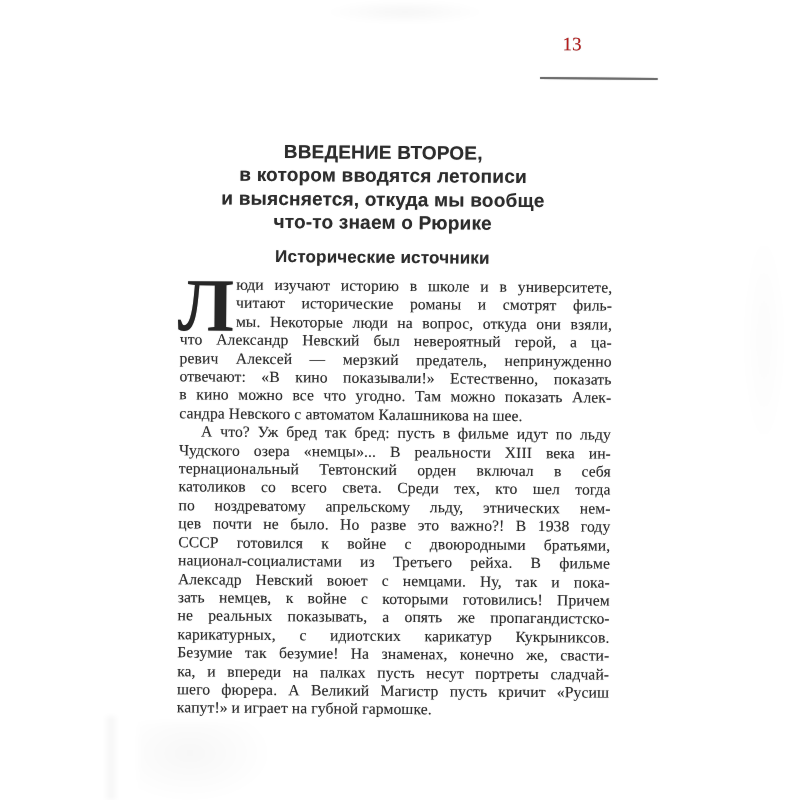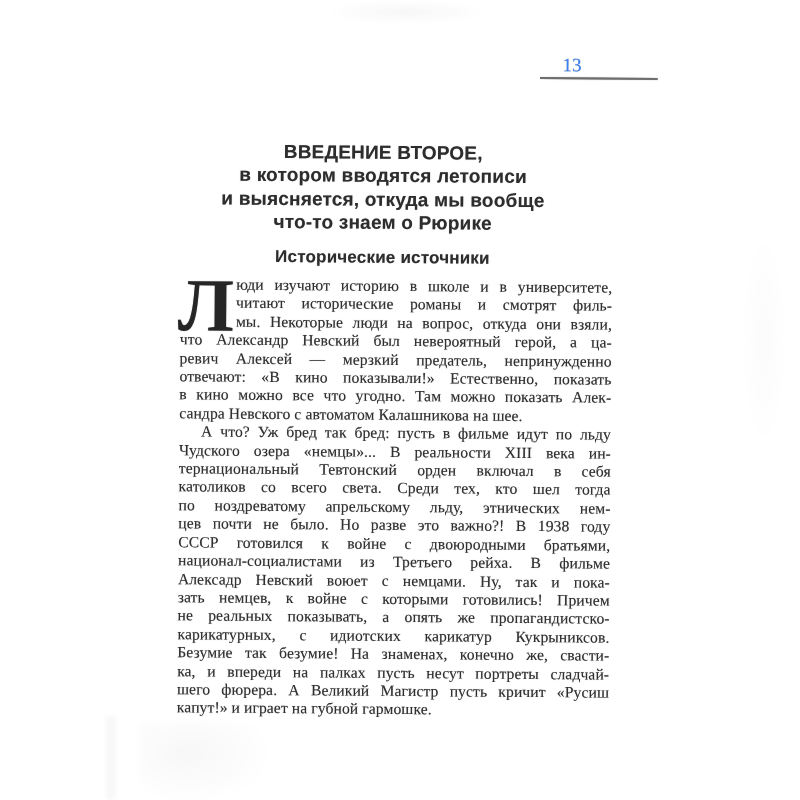--- a/index.html
+++ b/index.html
@@ -10,23 +10,23 @@
     overflow:hidden;
     font-family:"Liberation Serif","DejaVu Serif",serif;
   }
   .tilt{
     position:absolute;left:0;top:0;width:800px;height:800px;
     transform:rotate(0.45deg);
     transform-origin:400px 60px;
   }
   
   .folio{
-    position:absolute;left:540px;top:53px;width:64px;
+    position:absolute;left:540px;top:32px;width:64px;
     text-align:center;
-    font-size:19px;color:#3b82f6;
+    font-size:19px;color:#b91c1c;
     text-shadow:0 0 0.8px rgba(60,60,60,0.5);
   }
   .folio-rule{
     position:absolute;left:540px;top:76px;width:118px;height:2px;
     background:#6e6e6e;border-radius:1px;
     box-shadow:0 0 1px rgba(90,90,90,0.7);
   }
   
   .chapter-head{
     position:absolute;left:182px;top:141px;width:432px;

